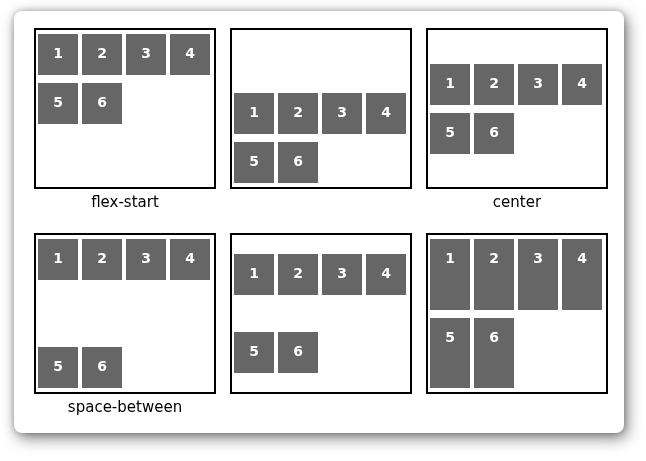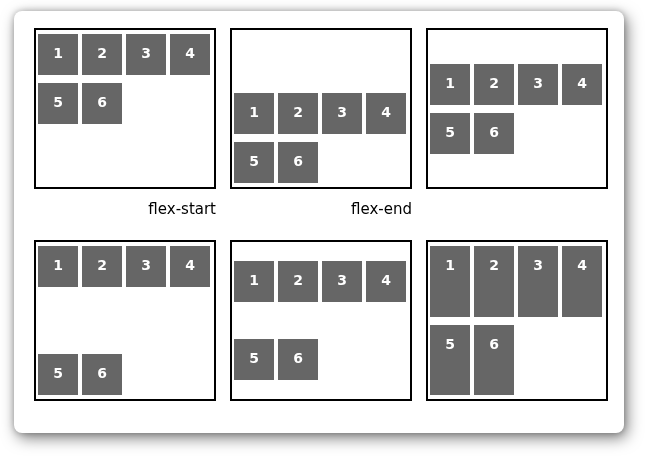--- a/index.html
+++ b/index.html
@@ -65,23 +65,23 @@
     color: var(--box-text, #ffffff);
     font-size: 14px;
     font-weight: bold;
     text-align: center;
     line-height: 1;
   }
   .ac-stretch .box {
     height: auto;
   }
   .label {
-    margin-top: 10px;
+    margin-top: 3px;
     width: 182px;
-    text-align: right;
+    text-align: center;
     font-size: 15px;
     line-height: 20px;
     color: var(--label-color, #000000);
   }
 </style>
 </head>
 <body>
 
 <div class="stage">
   <div class="card">
@@ -101,43 +101,44 @@
 
       <div class="cell">
         <div class="panel ac-flex-end">
           <div class="box">1</div>
           <div class="box">2</div>
           <div class="box">3</div>
           <div class="box">4</div>
           <div class="box">5</div>
           <div class="box">6</div>
         </div>
-        <div class="label">flex-end</div>
       </div>
 
       <div class="cell">
         <div class="panel ac-center">
           <div class="box">1</div>
           <div class="box">2</div>
           <div class="box">3</div>
           <div class="box">4</div>
           <div class="box">5</div>
           <div class="box">6</div>
         </div>
+        <div class="label">center</div>
       </div>
 
       <div class="cell">
         <div class="panel ac-space-between">
           <div class="box">1</div>
           <div class="box">2</div>
           <div class="box">3</div>
           <div class="box">4</div>
           <div class="box">5</div>
           <div class="box">6</div>
         </div>
+        <div class="label">space-between</div>
       </div>
 
       <div class="cell">
         <div class="panel ac-space-around">
           <div class="box">1</div>
           <div class="box">2</div>
           <div class="box">3</div>
           <div class="box">4</div>
           <div class="box">5</div>
           <div class="box">6</div>

